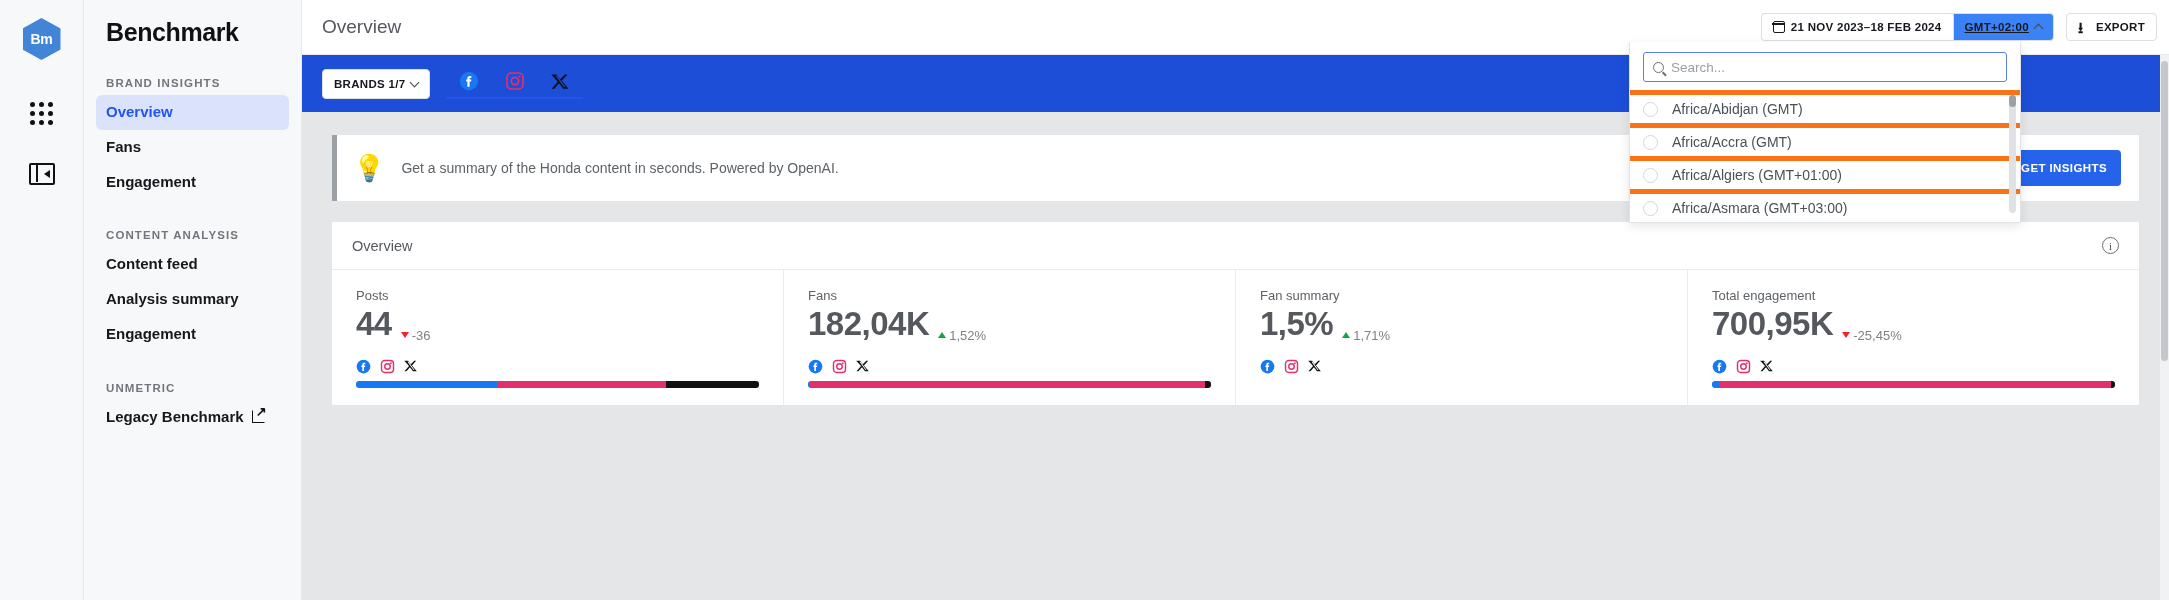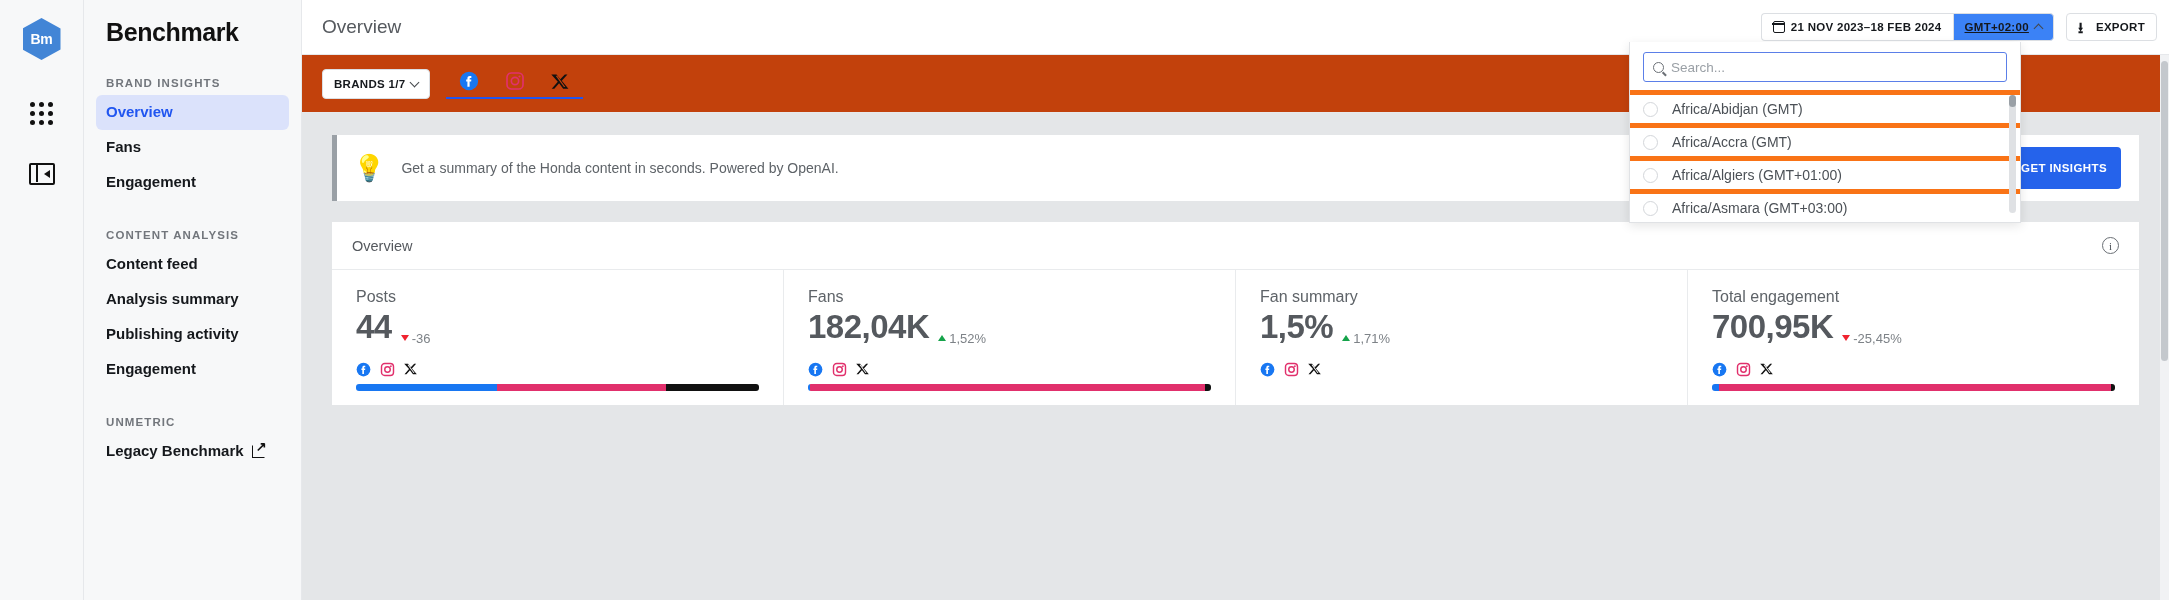--- a/index.html
+++ b/index.html
@@ -77,59 +77,59 @@
   .cal-ico { width: 12px; height: 12px; border: 1.5px solid #15181c; border-radius: 2px; position: relative; }
   .cal-ico::before { content:""; position:absolute; left:-1.5px; right:-1.5px; top:1px; height:1.5px; background:#15181c; }
   .chev { width: 7px; height: 7px; border-left: 1.6px solid #44474b; border-top: 1.6px solid #44474b; }
   .chev.up { transform: rotate(45deg); margin-top: 3px; }
   .chev.down { transform: rotate(-135deg); margin-bottom: 3px; }
   .dl-ico { position: relative; width: 12px; height: 13px; }
   .dl-ico::before { content:"⭳"; font-size:15px; line-height:13px; color:#15181c; }
 
   
   .filterbar {
-    height: 58px; background: #c2410c; display: flex; align-items: center;
+    height: 58px; background: #1d4ed8; display: flex; align-items: center;
     padding: 0 20px; gap: 16px; border-bottom: 1px solid #e6e8eb;
   }
   .brands-btn { height: 30px; }
   .channel-tabs { display: flex; align-items: center; gap: 0; border-bottom: 2.5px solid #2055f0; padding-bottom: 3px; }
   .channel-tab { padding: 3px 13px; cursor: pointer; display: flex; align-items: center; }
 
   
   .sico { display: inline-block; vertical-align: middle; }
 
   
   .content { background: #e4e6e8; height: 487px; padding: 22px 30px 0 30px; overflow: hidden; }
   .ai-banner {
     background: #fff; border-left: 5px solid #9aa0a6; height: 66px;
     display: flex; align-items: center; padding: 0 18px 0 16px; gap: 16px;
   }
   .bulb { font-size: 26px; color: #8b9096; line-height: 1; }
   .ai-text { font-size: 14px; color: #5e6368; flex: 1 1 auto; }
   .btn-primary {
     background: #2563eb; color: #fff; border: none; border-radius: 4px;
-    height: 42px; padding: 0 14px; font-size: 11.5px; font-weight: bold;
+    height: 36px; padding: 0 14px; font-size: 11.5px; font-weight: bold;
     letter-spacing: 0.4px; cursor: pointer;
   }
 
   .card { background: #fff; margin-top: 21px; }
   .card-head {
     height: 48px; display: flex; align-items: center; justify-content: space-between;
     padding: 0 20px; border-bottom: 1px solid #e9ebed;
   }
   .card-title { font-size: 14.5px; color: #55595e; }
   .info-ico {
     width: 17px; height: 17px; border: 1.4px solid #6b7076; border-radius: 50%;
     display: flex; align-items: center; justify-content: center;
     font-size: 11px; color: #4b5056; font-family: "Liberation Serif", serif; cursor: pointer;
   }
   .metrics { display: flex; }
   .metric { flex: 1 1 0; padding: 18px 24px 0 24px; border-left: 1px solid #e9ebed; min-height: 135px; }
   .metric:first-child { border-left: none; }
-  .metric-label { font-size: 16px; color: #5e6368; margin-bottom: 2px; }
+  .metric-label { font-size: 13px; color: #5e6368; margin-bottom: 2px; }
   .metric-row { display: flex; align-items: flex-end; gap: 9px; }
   .metric-value { font-size: 33px; font-weight: bold; color: #55595e; letter-spacing: -0.5px; line-height: 1.15; }
   .delta { font-size: 13px; color: #7d8287; display: inline-flex; align-items: center; gap: 3px; }
   .tri { width: 0; height: 0; border-left: 4.5px solid transparent; border-right: 4.5px solid transparent; }
   .tri.up { border-bottom: 6px solid #15a34a; }
   .tri.down { border-top: 6px solid #f0232f; }
   .metric-channels { display: flex; align-items: center; gap: 9px; margin-top: 16px; }
   .bar { display: flex; height: 7px; border-radius: 3px; overflow: hidden; margin-top: 7px; }
   .bar i { display: block; height: 100%; }
 
@@ -212,23 +212,20 @@
     </div>
 
     <div class="nav-group-label">CONTENT ANALYSIS</div>
     <div class="nav-item">
       <span>Content feed</span>
     </div>
     <div class="nav-item">
       <span>Analysis summary</span>
     </div>
     <div class="nav-item">
-      <span>Publishing activity</span>
-    </div>
-    <div class="nav-item">
       <span>Engagement</span>
     </div>
 
     <div class="nav-group-label">UNMETRIC</div>
     <div class="nav-item">
       <span>Legacy Benchmark</span>
       <span class="ext-ico"></span>
     </div>
   </div>
 

